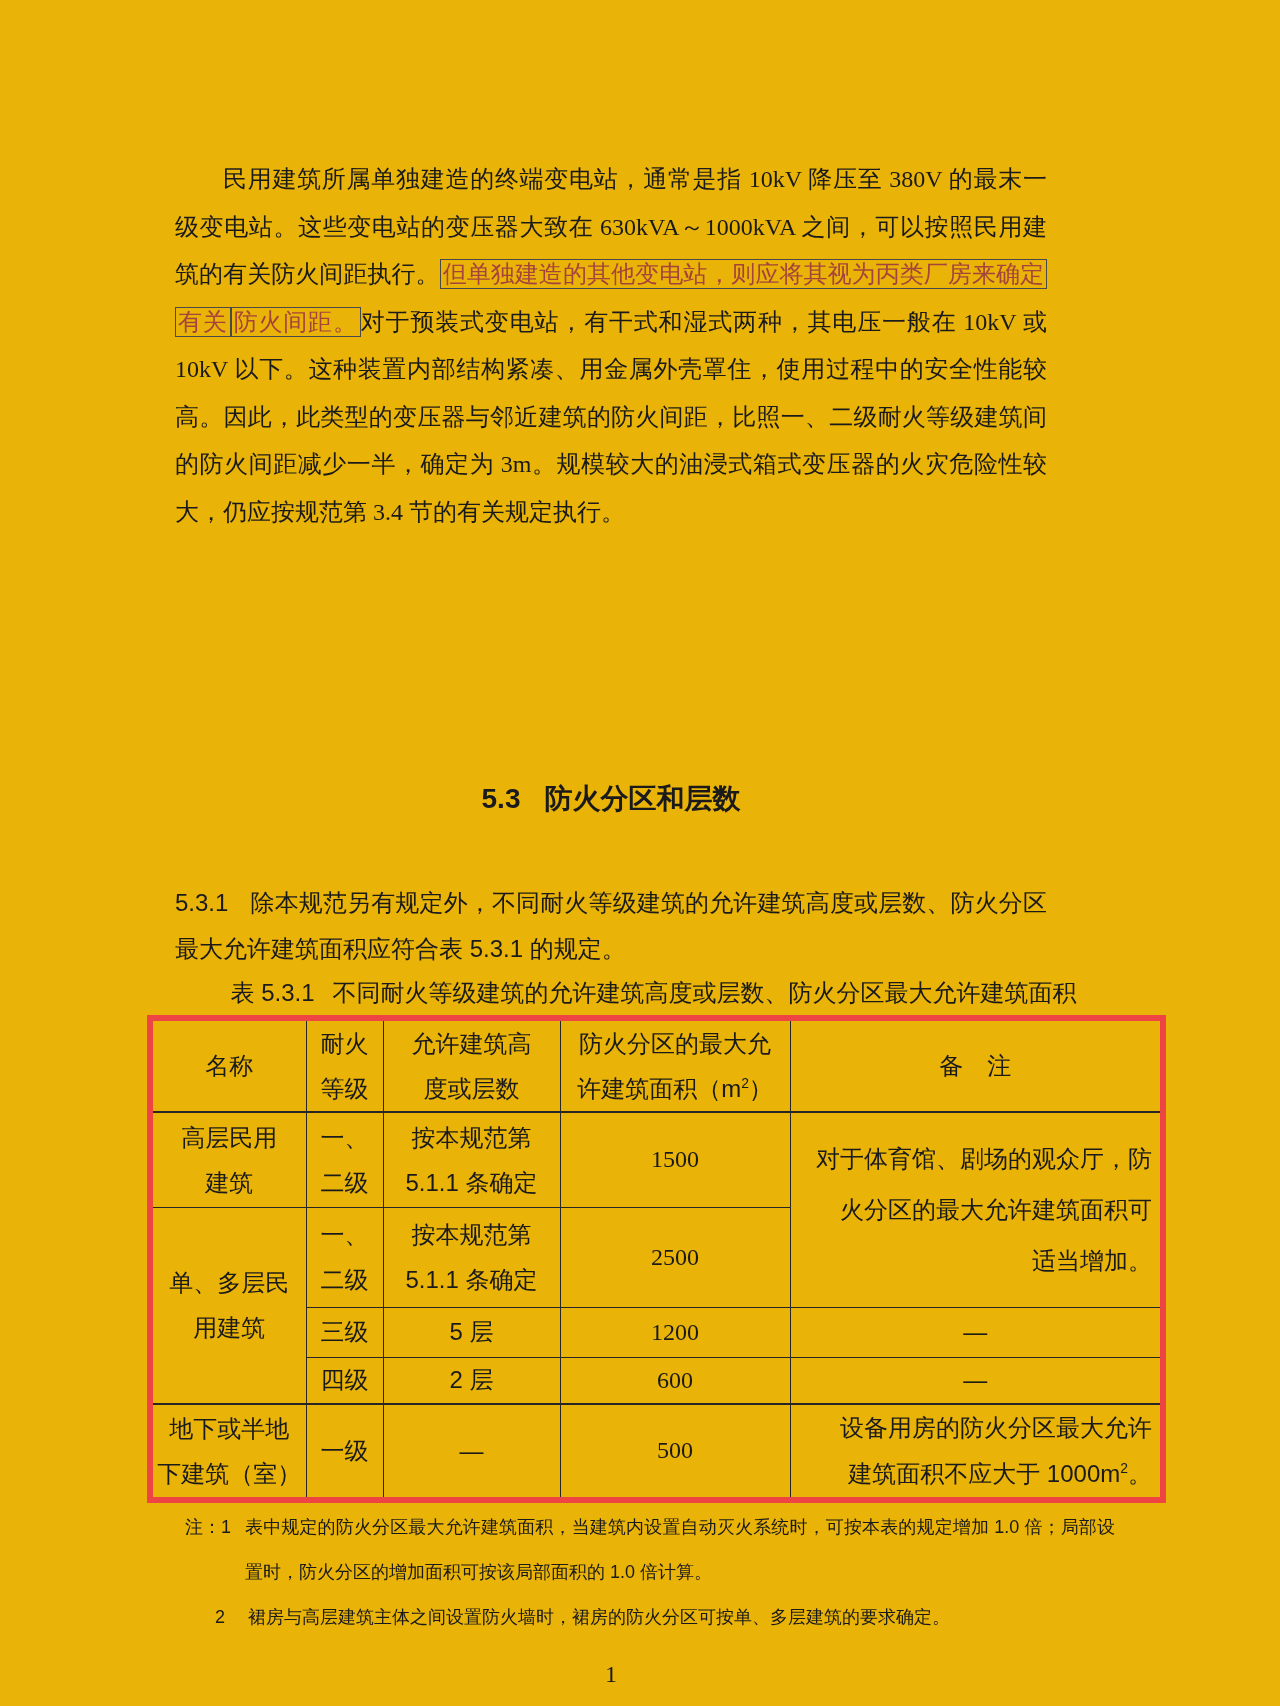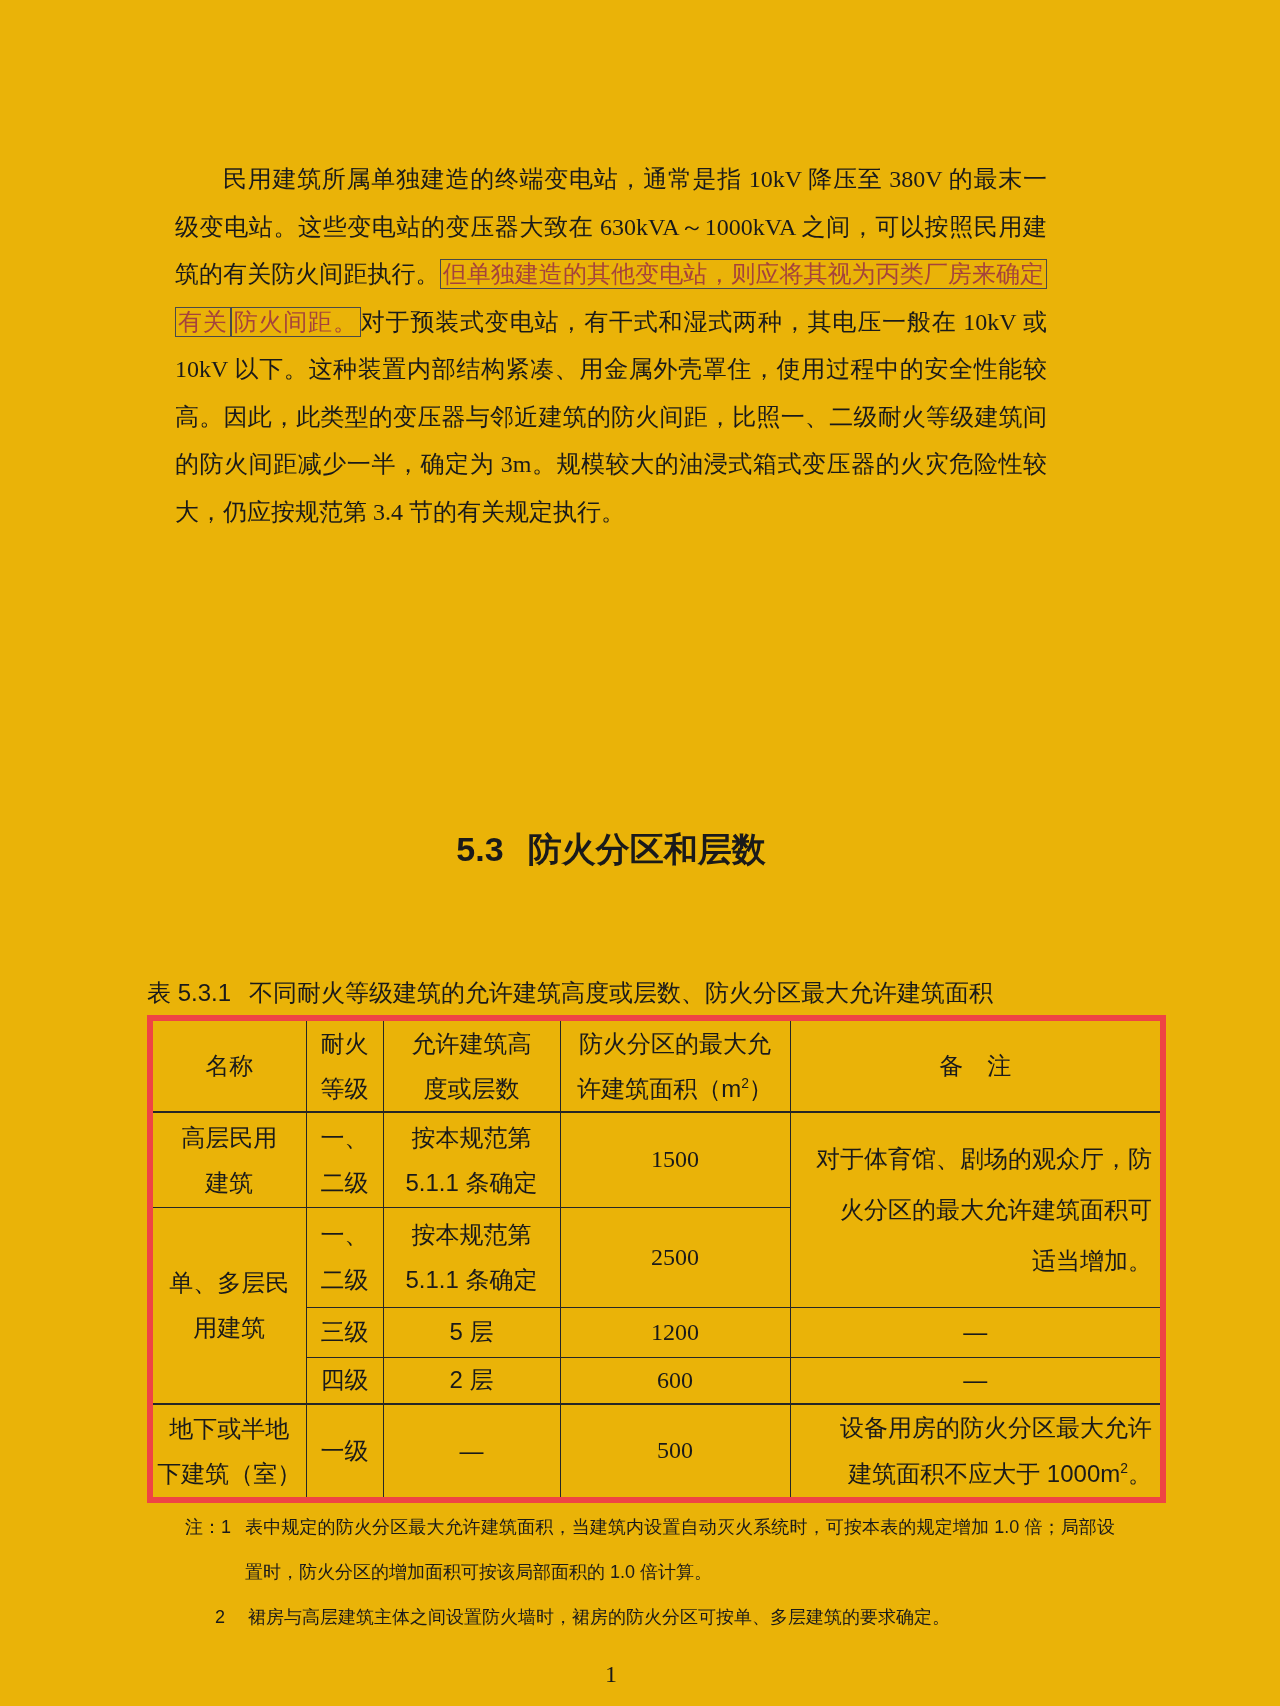--- a/index.html
+++ b/index.html
@@ -22,34 +22,34 @@
   .bodytext p{margin:0;text-indent:2em;}
   .redbox{
     color:#a5433c;
     border:1px solid #4a4a4a;
     padding:1px 2px;
     -webkit-box-decoration-break:clone;
     box-decoration-break:clone;
   }
 
   .section-heading{
-    position:absolute;left:175px;top:828px;width:872px;
-    text-align:center;font-size:34px;font-weight:bold;line-height:42px;
+    position:absolute;left:175px;top:778px;width:872px;
+    text-align:center;font-size:28px;font-weight:bold;line-height:42px;
   }
   .section-heading .sec-num{margin-right:24px;}
 
   .clause{
     position:absolute;left:175px;top:880px;width:872px;
     font-size:24px;line-height:46px;text-align:justify;
   }
   .clause .clause-num{margin-right:22px;}
 
   .table-caption{
     position:absolute;left:147px;top:975px;width:1013px;
-    text-align:left;font-size:24px;line-height:36px;
+    text-align:center;font-size:24px;line-height:36px;
   }
   .table-caption .cap-num{margin-right:18px;}
 
   table.spec{
     position:absolute;left:147px;top:1015px;
     width:1013px;table-layout:fixed;
     border-collapse:collapse;
     border:6px solid #ef4444;
     font-size:24px;
   }
@@ -93,20 +93,23 @@
 <div class="page">
 
   <div class="bodytext song">
     <p><span>民用建筑所属单独建造的终端变电站，通常是指 10kV 降压至 380V 的最末一级变电站。这些变电站的变压器大致在 630kVA～1000kVA 之间，可以按照民用建筑的有关防火间距执行。</span><span class="redbox">但单独建造的其他变电站，则应将其视为丙类厂房来确定有关</span><span class="redbox">防火间距。</span><span>对于预装式变电站，有干式和湿式两种，其电压一般在 10kV 或 10kV 以下。这种装置内部结构紧凑、用金属外壳罩住，使用过程中的安全性能较高。因此，此类型的变压器与邻近建筑的防火间距，比照一、二级耐火等级建筑间的防火间距减少一半，确定为 3m。规模较大的油浸式箱式变压器的火灾危险性较大，仍应按规范第 3.4 节的有关规定执行。</span></p>
   </div>
 
   <div class="section-heading hei">
     <span class="sec-num">5.3</span><span>防火分区和层数</span>
   </div>
 
+  <div class="clause hei">
+    <span class="clause-num">5.3.1</span><span>除本规范另有规定外，不同耐火等级建筑的允许建筑高度或层数、防火分区最大允许建筑面积应符合表 5.3.1 的规定。</span>
+  </div>
 
   <div class="table-caption hei">
     <span class="cap-num">表 5.3.1</span><span>不同耐火等级建筑的允许建筑高度或层数、防火分区最大允许建筑面积</span>
   </div>
 
   <table class="spec hei">
     <colgroup>
       <col style="width:156px">
       <col style="width:77px">
       <col style="width:177px">

